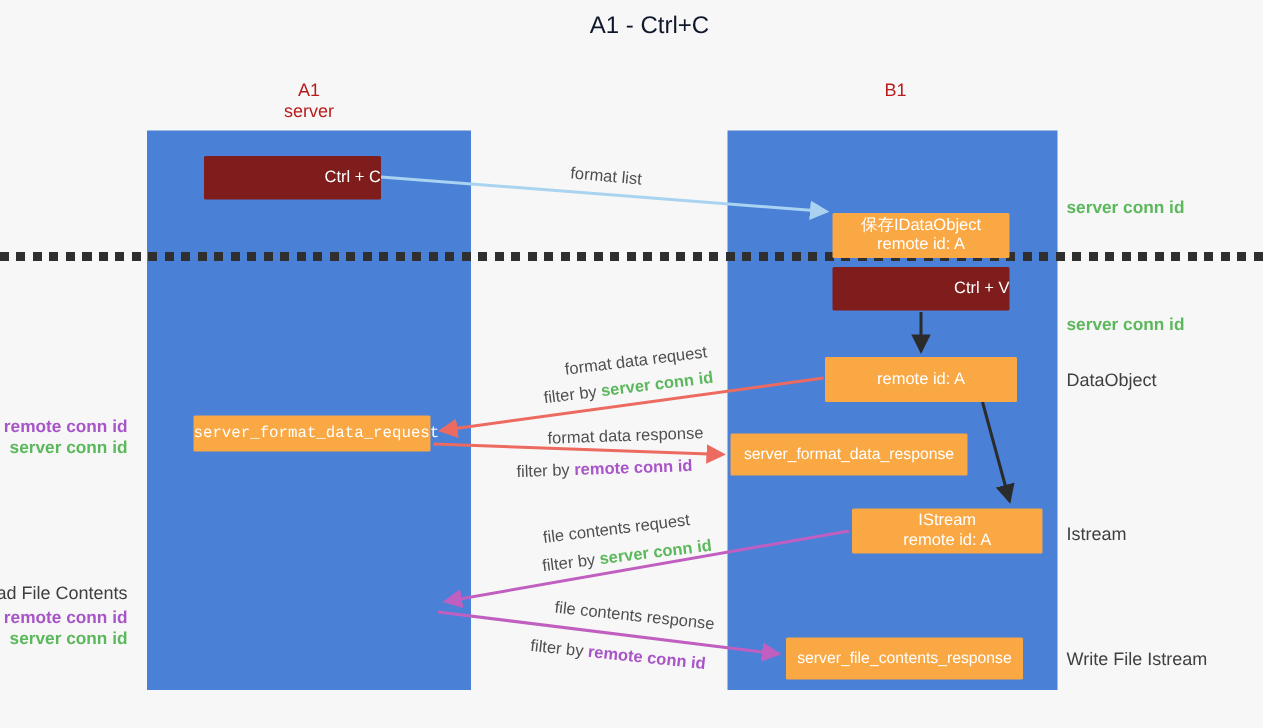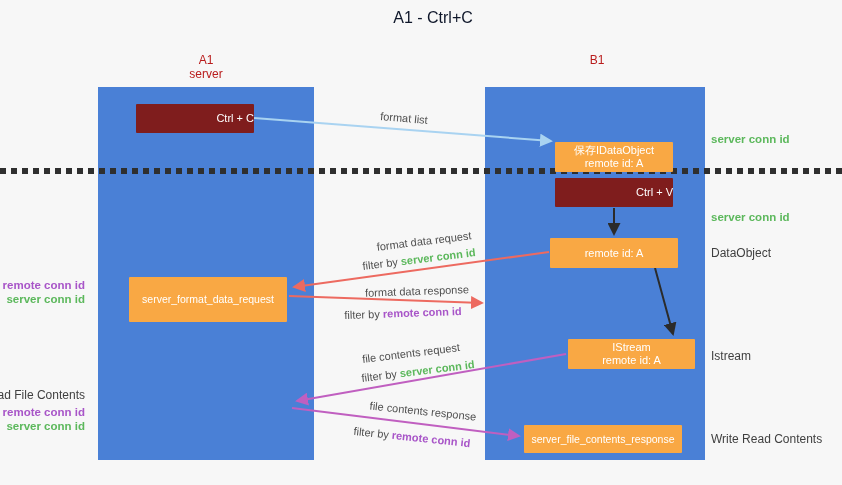--- a/index.html
+++ b/index.html
@@ -113,24 +113,27 @@
   </div>
 
   <div class="node green" style="left:555px;top:178px;width:118px;height:29px;">
     <span class="ln">Ctrl + V</span>
   </div>
 
   <div class="node orange" style="left:550px;top:238px;width:128px;height:30px;">
     <span class="ln">remote id: A</span>
   </div>
 
-  <div class="node orange small" style="left:129px;top:277px;width:158px;height:45px;">
+  <div class="node orange small" style="left:129px;top:277px;width:158px;height:24px;font-family:Liberation Mono, monospace;">
     <span class="ln">server_format_data_request</span>
   </div>
 
+  <div class="node orange small" style="left:487px;top:289px;width:158px;height:28px;">
+    <span class="ln">server_format_data_response</span>
+  </div>
 
   <div class="node orange" style="left:568px;top:339px;width:127px;height:30px;">
     <span class="ln">IStream</span>
     <span class="ln">remote id: A</span>
   </div>
 
 
   <div class="node orange small" style="left:524px;top:425px;width:158px;height:28px;">
     <span class="ln">server_file_contents_response</span>
   </div>
@@ -160,15 +163,15 @@
   <div class="side left purplet" style="top:279px;">remote conn id</div>
   <div class="side left greent" style="top:293px;">server conn id</div>
   <div class="side left grayl" style="top:388px;">Read File Contents</div>
   <div class="side left purplet" style="top:406px;">remote conn id</div>
   <div class="side left greent" style="top:420px;">server conn id</div>
 
   <div class="side right greent" style="top:133px;">server conn id</div>
   <div class="side right greent" style="top:211px;">server conn id</div>
   <div class="side right grayl" style="top:246px;">DataObject</div>
   <div class="side right grayl" style="top:349px;">Istream</div>
-  <div class="side right grayl" style="top:432px;">Write Read Contents</div>
+  <div class="side right grayl" style="top:432px;">Write File Istream</div>
 
 </div>
 
 </body></html>

